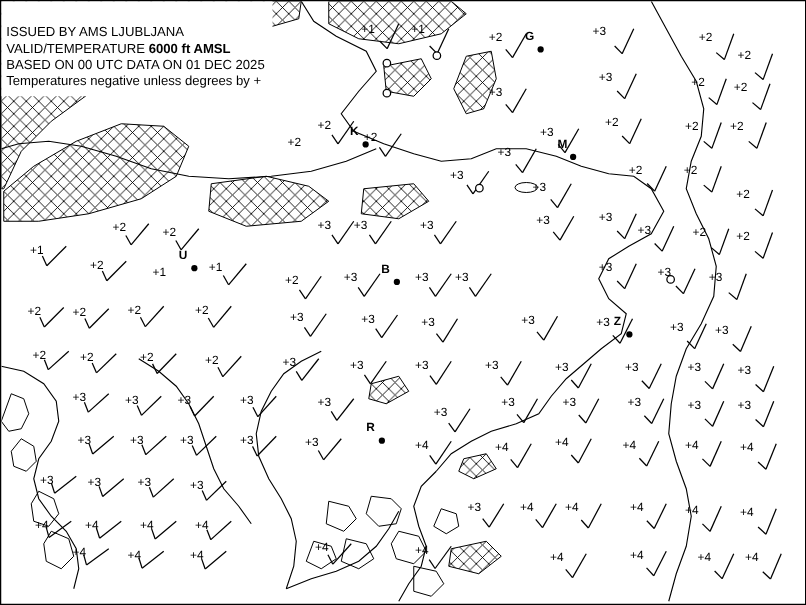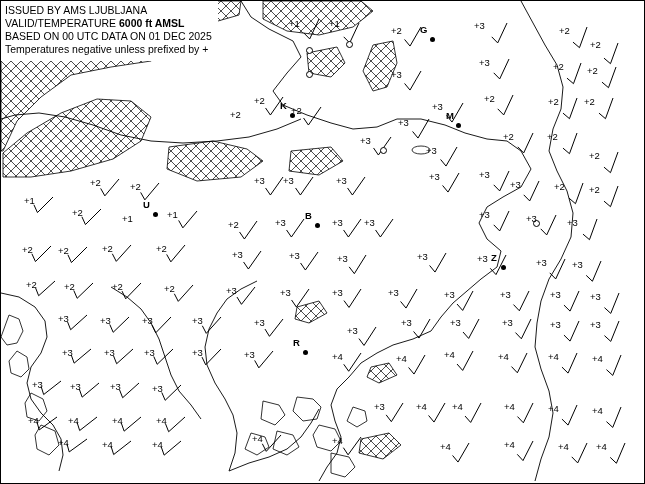--- a/index.html
+++ b/index.html
@@ -10,21 +10,21 @@
     background:#ffffff;
     overflow:hidden;
     border:1px solid #000;
     box-sizing:border-box;
   }
   #map-svg{position:absolute;left:0;top:0;width:645px;height:484px;}
   .hdr{
     position:absolute;
     left:0;top:0;
     background:#ffffff;
-    padding:3px 6px 4px 4px;
+    padding:19px 6px 4px 4px;
     z-index:5;
     line-height:1.25;
   }
   .hdr div{font-size:10.5px;color:#000;white-space:nowrap;}
   .hdr .bold{font-weight:bold;}
   .footer{
     position:absolute;
     left:0;bottom:0;
     background:#ffffff;
     border-top:1px solid #000;
@@ -708,17 +708,17 @@
       <div class="stndot" style="left: 500px; top: 264px;"></div>
       <div class="stnlabel" style="left: 490px; top: 251px;">Z</div>
       <div class="stndot" style="left: 302px; top: 349px;"></div>
       <div class="stnlabel" style="left: 292px; top: 336px;">R</div>
     </div>
 
   <div class="hdr">
     <div>ISSUED BY AMS LJUBLJANA</div>
     <div><span>VALID/TEMPERATURE </span><span class="bold">6000 ft AMSL</span></div>
     <div>BASED ON 00 UTC DATA ON 01 DEC 2025</div>
-    <div>Temperatures negative unless prefixed by +</div>
+    <div>Temperatures negative unless degrees by +</div>
   </div>
 
 
 </div>
 
 </body></html>

